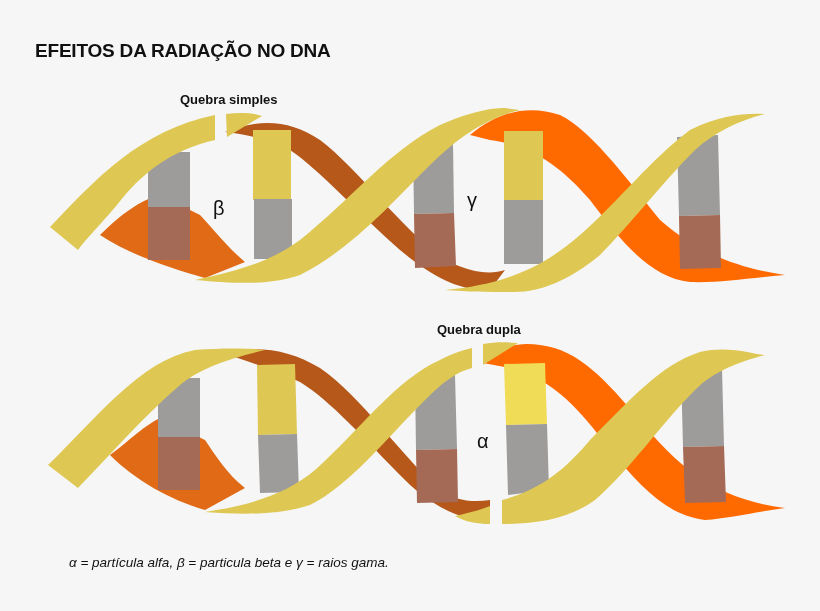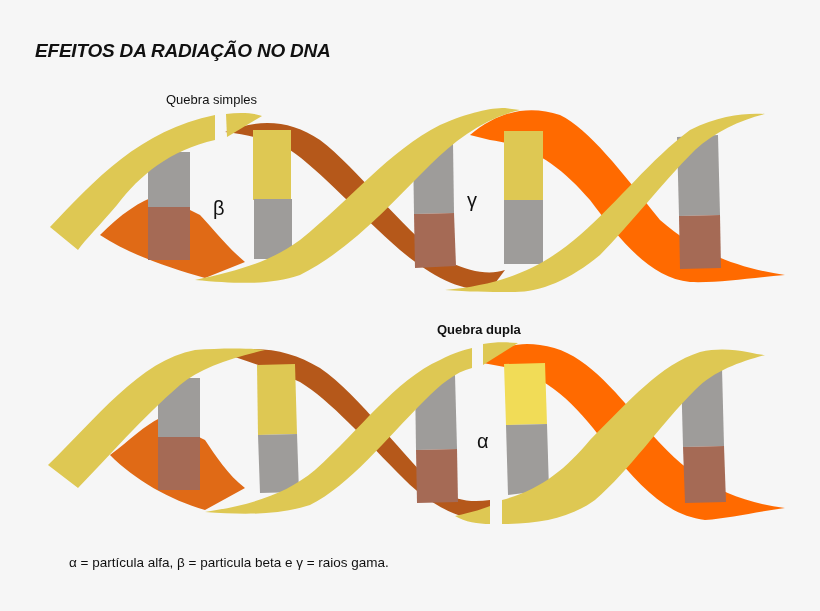--- a/index.html
+++ b/index.html
@@ -3,30 +3,30 @@
   <meta charset="utf-8">
   <style>
     html, body { margin: 0; padding: 0; }
     body {
       width: 820px; height: 611px; background: #f6f6f6;
       position: relative; overflow: hidden;
       font-family: "Liberation Sans", sans-serif; color: #111;
     }
     .title {
       position: absolute; left: 35px; top: 40px;
-      font-size: 19px; font-weight: bold; letter-spacing: -0.2px; color: #111; font-style: italic;
+      font-size: 19px; font-weight: bold; letter-spacing: -0.2px; color: #111;
     }
     .label {
       position: absolute; font-size: 13px; color: #111;
     }
     .greek {
       position: absolute; font-size: 20px; color: #111;
     }
     .caption {
-      position: absolute; left: 69px; top: 555px; font-size: 13.5px; color: #111;
+      position: absolute; left: 69px; top: 555px; font-size: 13.5px; color: #111; font-style: italic;
     }
     svg.dna { position: absolute; left: 0; top: 0; }
   </style>
 </head>
 <body>
 
 <div class="title">EFEITOS DA RADIAÇÃO NO DNA</div>
 
 <svg class="dna" width="820" height="611" viewBox="0 0 820 611">
 
@@ -79,20 +79,20 @@
     <path d="M205,512 C250,505 285,495 315,470 C360,430 395,380 440,360 C455,352 465,350 472,348 L472,368 C455,372 440,385 425,400 C385,440 350,485 310,505 C280,515 245,515 205,512 Z" fill="#dec853"></path>
 
     <path d="M455,516 C465,514 480,510 490,506 L490,524 C478,524 465,522 455,516 Z" fill="#dec853"></path>
 
     <path d="M483,344 C495,342 505,342 518,343 L483,365 Z" fill="#dec853"></path>
 
     <path d="M502,500 C540,490 565,470 590,440 C630,400 660,365 700,352 C730,345 755,355 765,355 C740,362 715,370 695,390 C660,425 630,470 595,500 C570,518 540,524 502,524 Z" fill="#dec853"></path>
   </g>
 </svg>
 
-<div class="label" style="left:166px; top:92px;">Quebra simples</div>
+<div class="label" style="left:180px; top:92px;font-weight:bold;">Quebra simples</div>
 <div class="greek" style="left:213px; top:197px;">β</div>
 <div class="greek" style="left:467px; top:189px;">γ</div>
 
 <div class="label" style="left:437px; top:322px;font-weight:bold;">Quebra dupla</div>
 <div class="greek" style="left:477px; top:430px;">α</div>
 
 <div class="caption">α = partícula alfa, β = particula beta e γ = raios gama.</div>
 
 </body></html>

